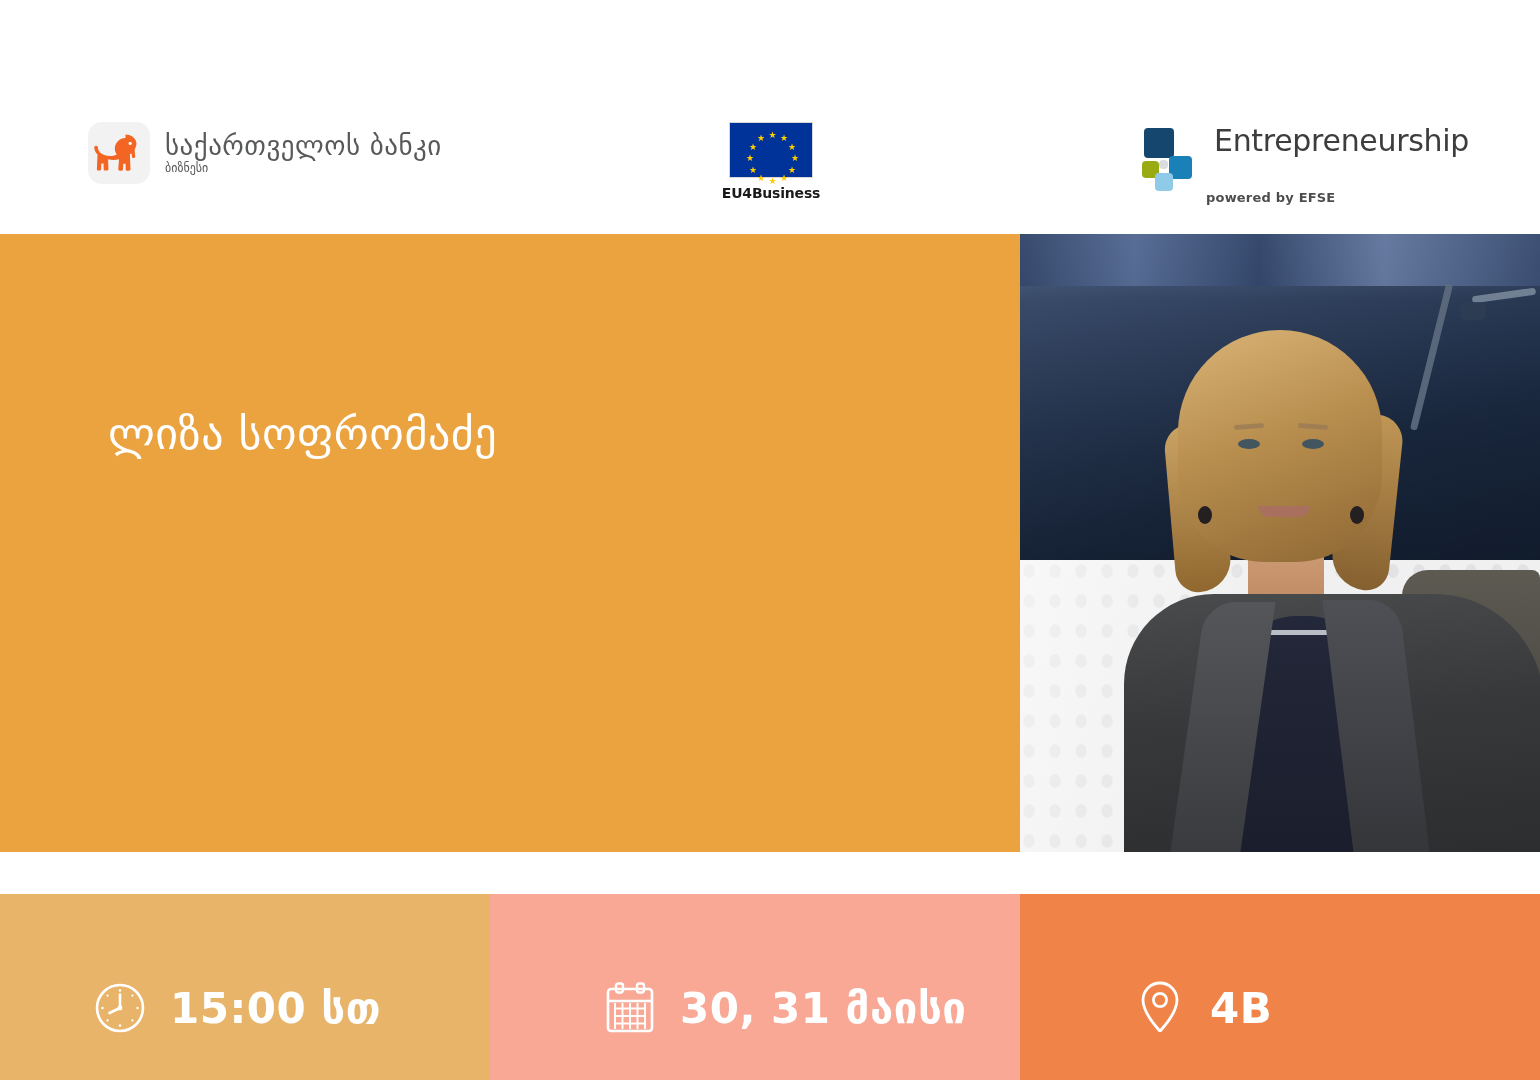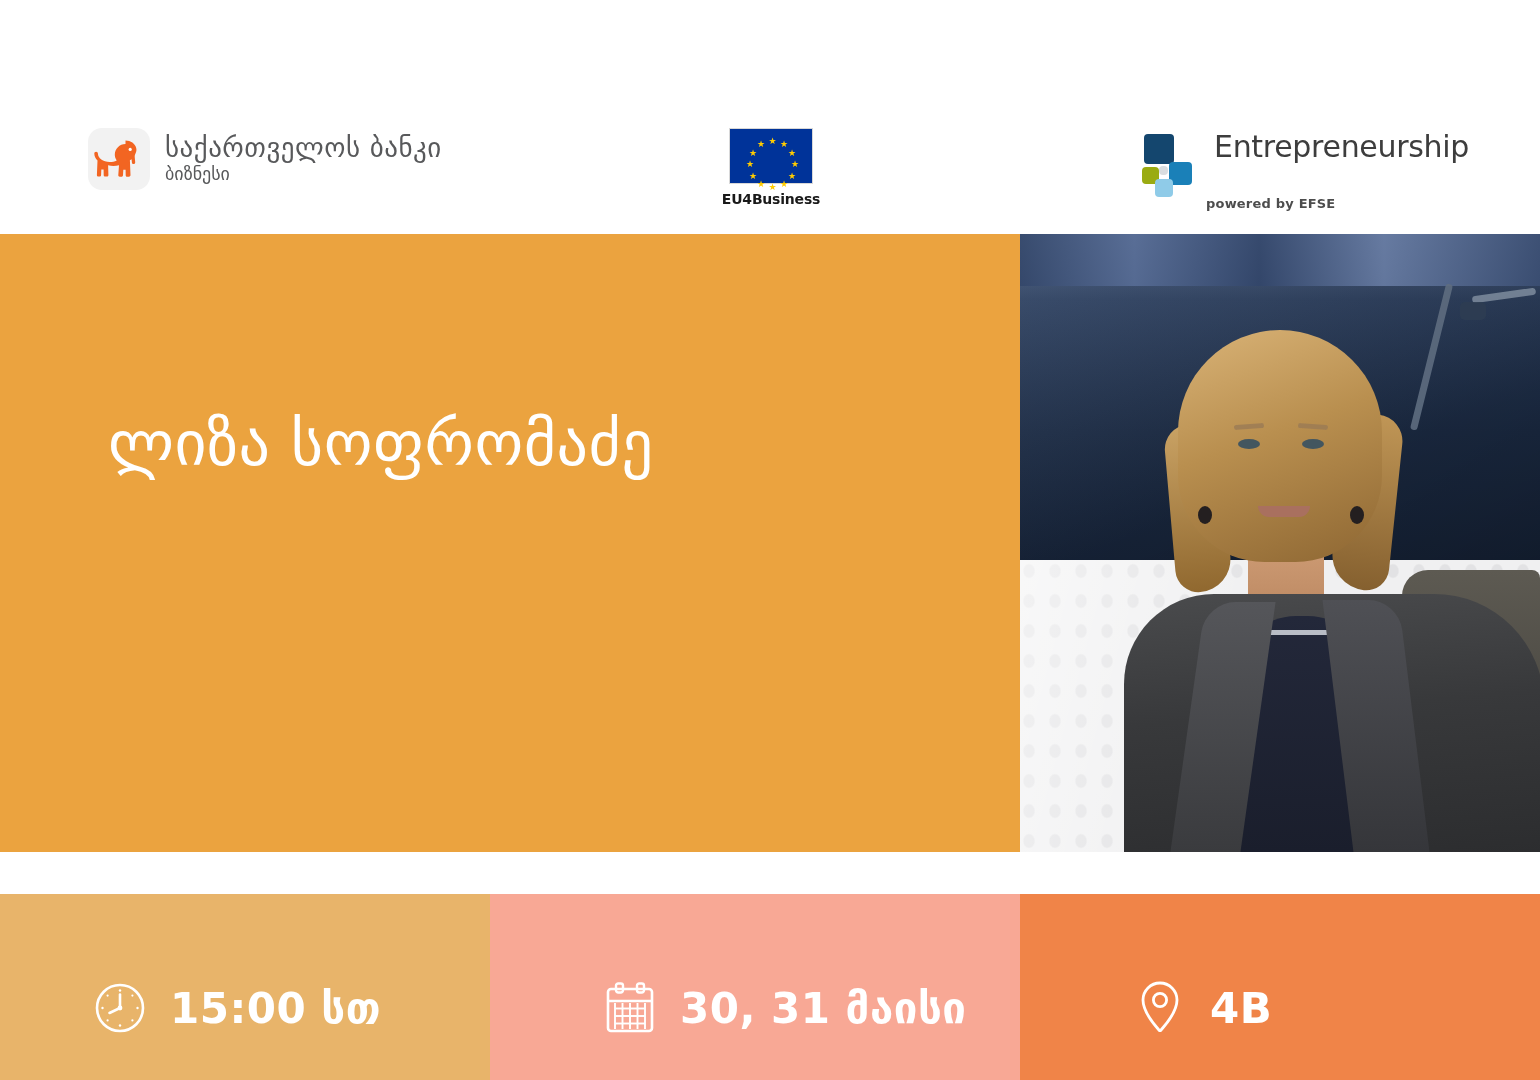--- a/index.html
+++ b/index.html
@@ -11,21 +11,21 @@
   }
   .poster {
     position: relative;
     width: 1540px; height: 1080px;
     background: #ffffff;
   }
 
   
   .header {
     position: absolute;
-    left: 0; top: 6px;
+    left: 0; top: 0;
     width: 1540px; height: 252px;
     background: #ffffff;
   }
 
   
   .bog-logo {
     position: absolute;
     left: 88px; top: 122px;
     display: flex;
     align-items: center;
@@ -46,21 +46,21 @@
     gap: 2px;
   }
   .bog-name {
     font-size: 27px;
     letter-spacing: 0.5px;
     color: #58595b;
     line-height: 1.05;
     white-space: nowrap;
   }
   .bog-sub {
-    font-size: 18px;
+    font-size: 12px;
     color: #58595b;
     line-height: 1.05;
     white-space: nowrap;
   }
 
   
   .eu-logo {
     position: absolute;
     left: 727px; top: 122px;
     width: 88px;
@@ -143,21 +143,21 @@
   .title {
     color: #ffffff;
     font-size: 56px;
     font-weight: bold;
     line-height: 1.14;
     letter-spacing: 0.5px;
   }
   .speaker {
     margin-top: 28px;
     color: #ffffff;
-    font-size: 62px;
+    font-size: 44px;
     line-height: 1.1;
     letter-spacing: 0.5px;
   }
 
   
   .photo {
     position: absolute;
     left: 1020px; top: 234px;
     width: 520px; height: 618px;
     overflow: hidden;

